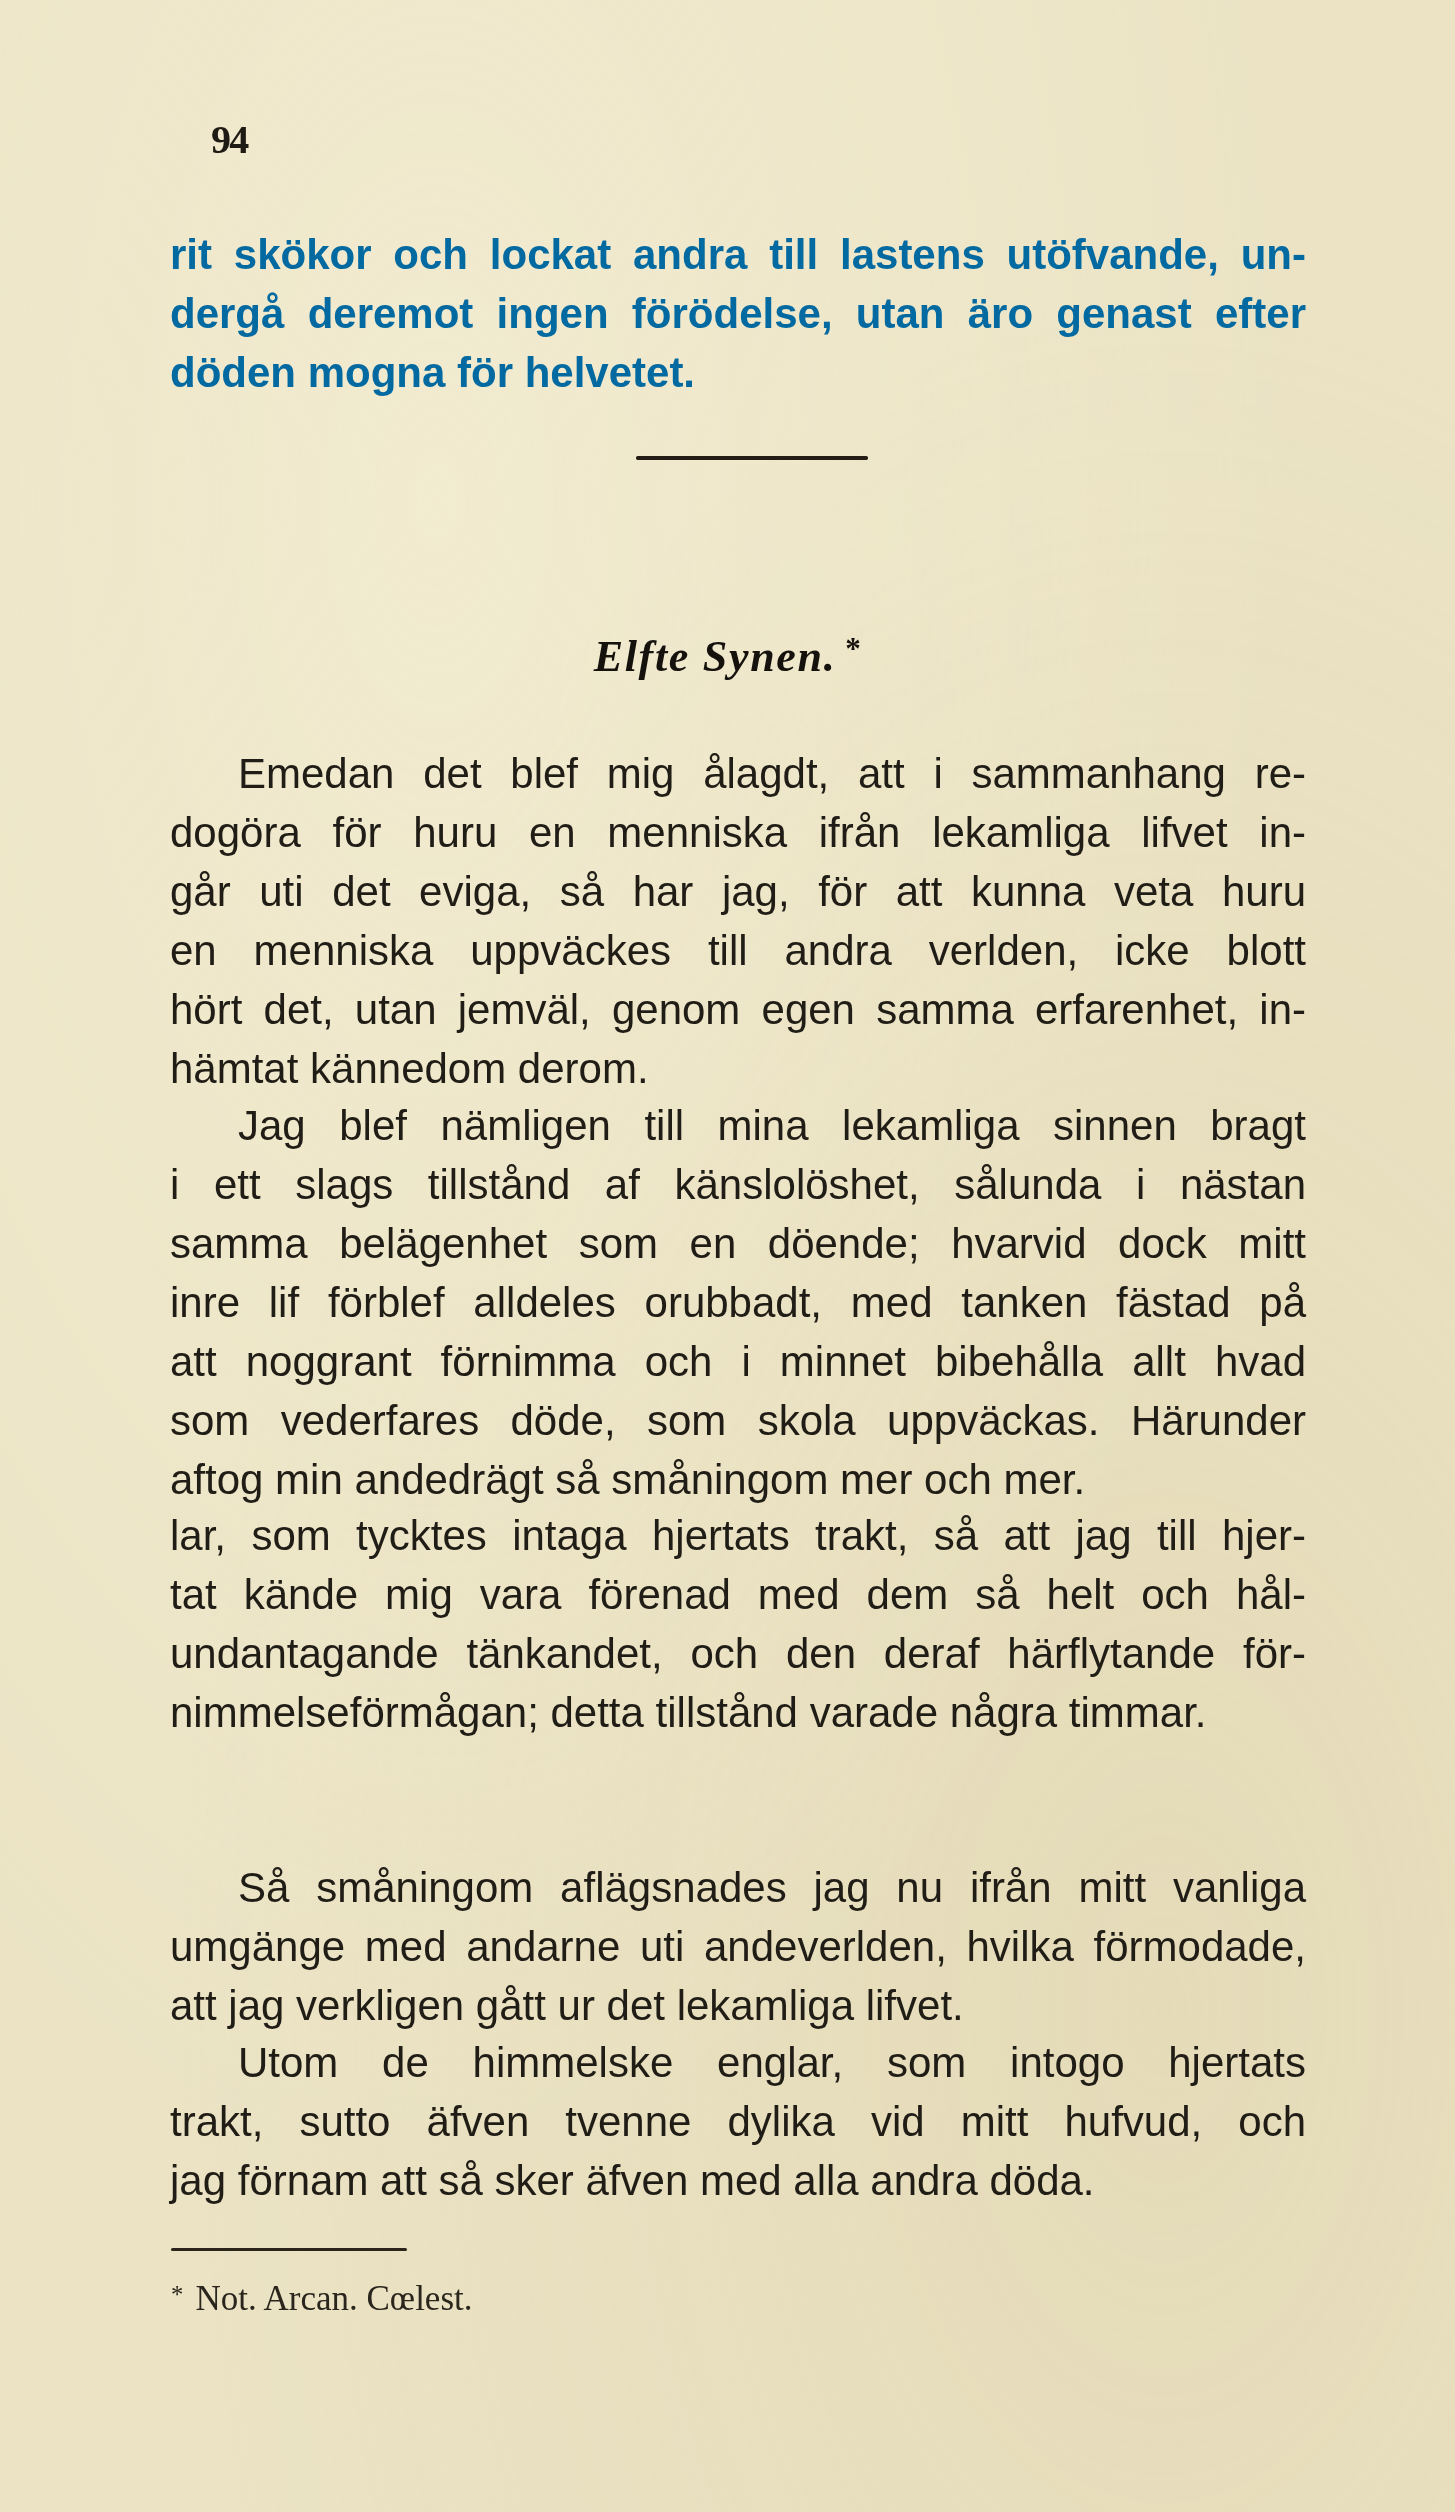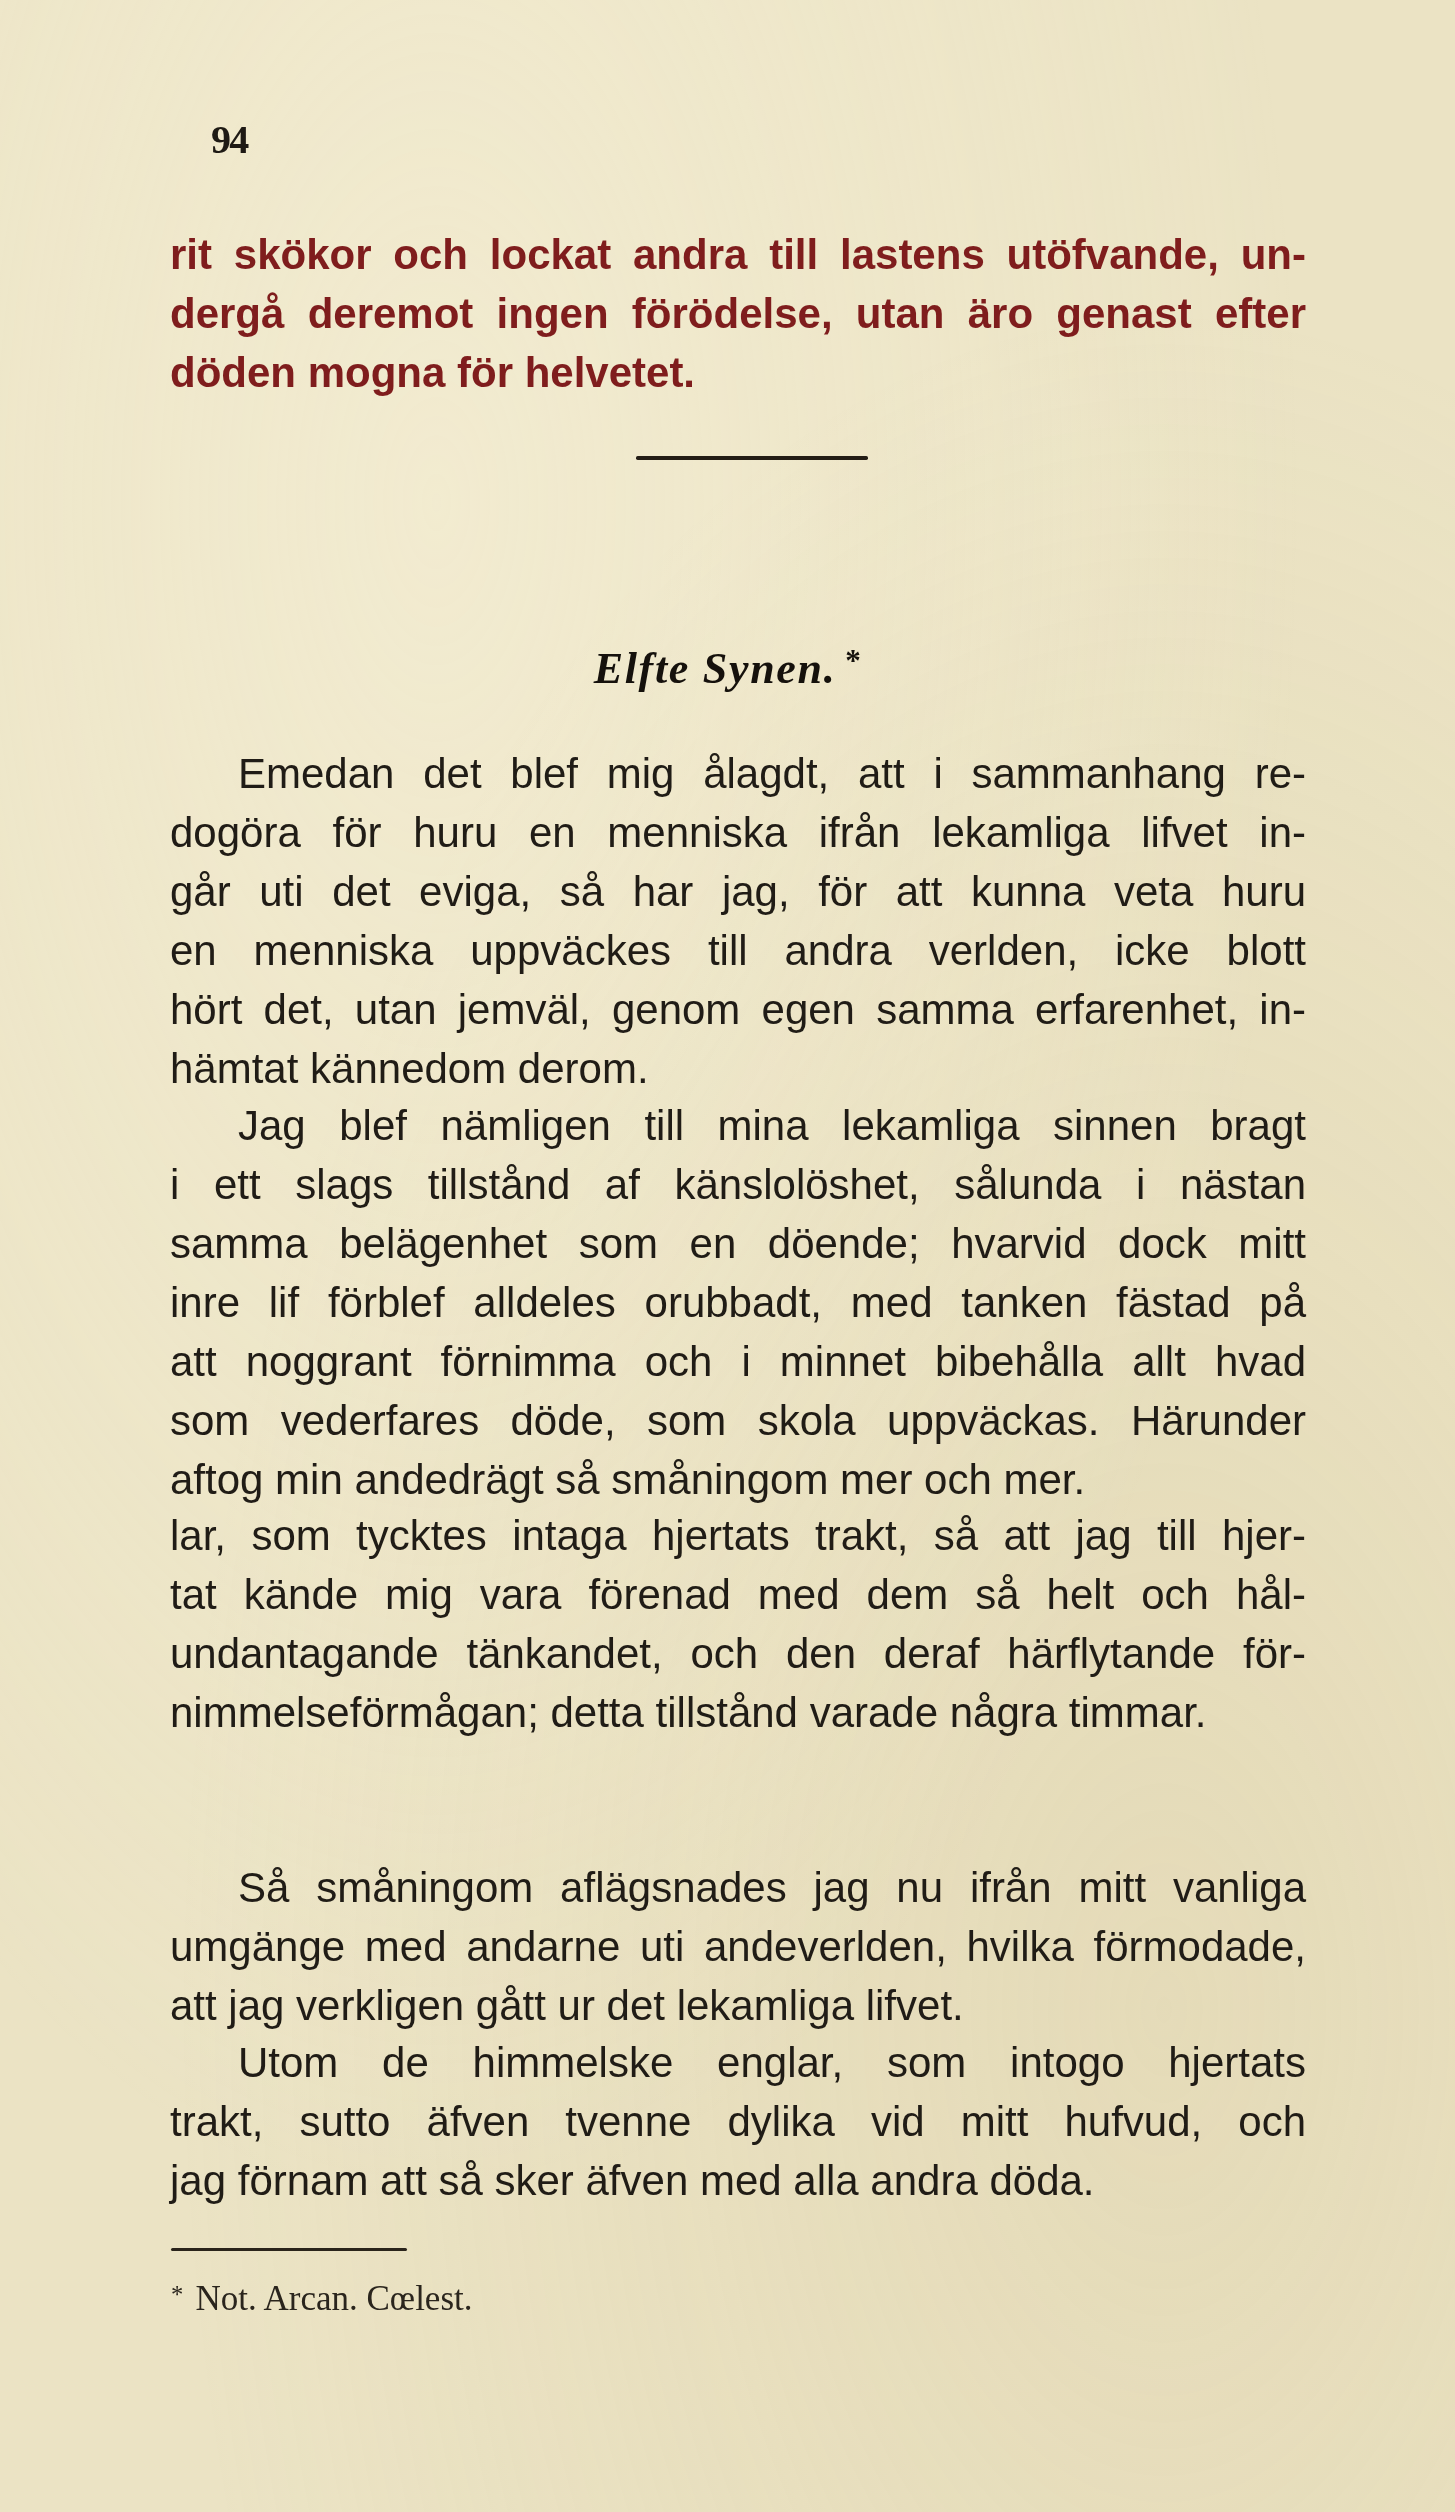--- a/index.html
+++ b/index.html
@@ -54,21 +54,21 @@
       color: #201c16;
     }
     .line.last {
       text-align-last: left;
     }
     .line.indent {
       padding-left: 68px;
     }
     .bold-lines .line {
       font-weight: bold;
-      color: #7f1d1d;
+      color: #0369a1;
     }
     .rule-top {
       position: absolute;
       left: 636px;
       top: 456px;
       width: 232px;
       height: 3.5px;
       background: #231d15;
       border-radius: 1.7px;
     }
@@ -77,21 +77,20 @@
       left: 0;
       width: 1456px;
       top: 631px;
       text-align: center;
       font-family: "Liberation Serif", serif;
       font-weight: bold;
       font-style: italic;
       font-size: 44px;
       letter-spacing: 1.7px;
       color: #15110c;
-      margin-top: 12px;
     }
     .heading .asterisk {
       font-size: 31px;
       vertical-align: 12.2px;
       margin-left: 8.7px;
       font-style: normal;
     }
     .rule-bottom {
       position: absolute;
       left: 171px;

